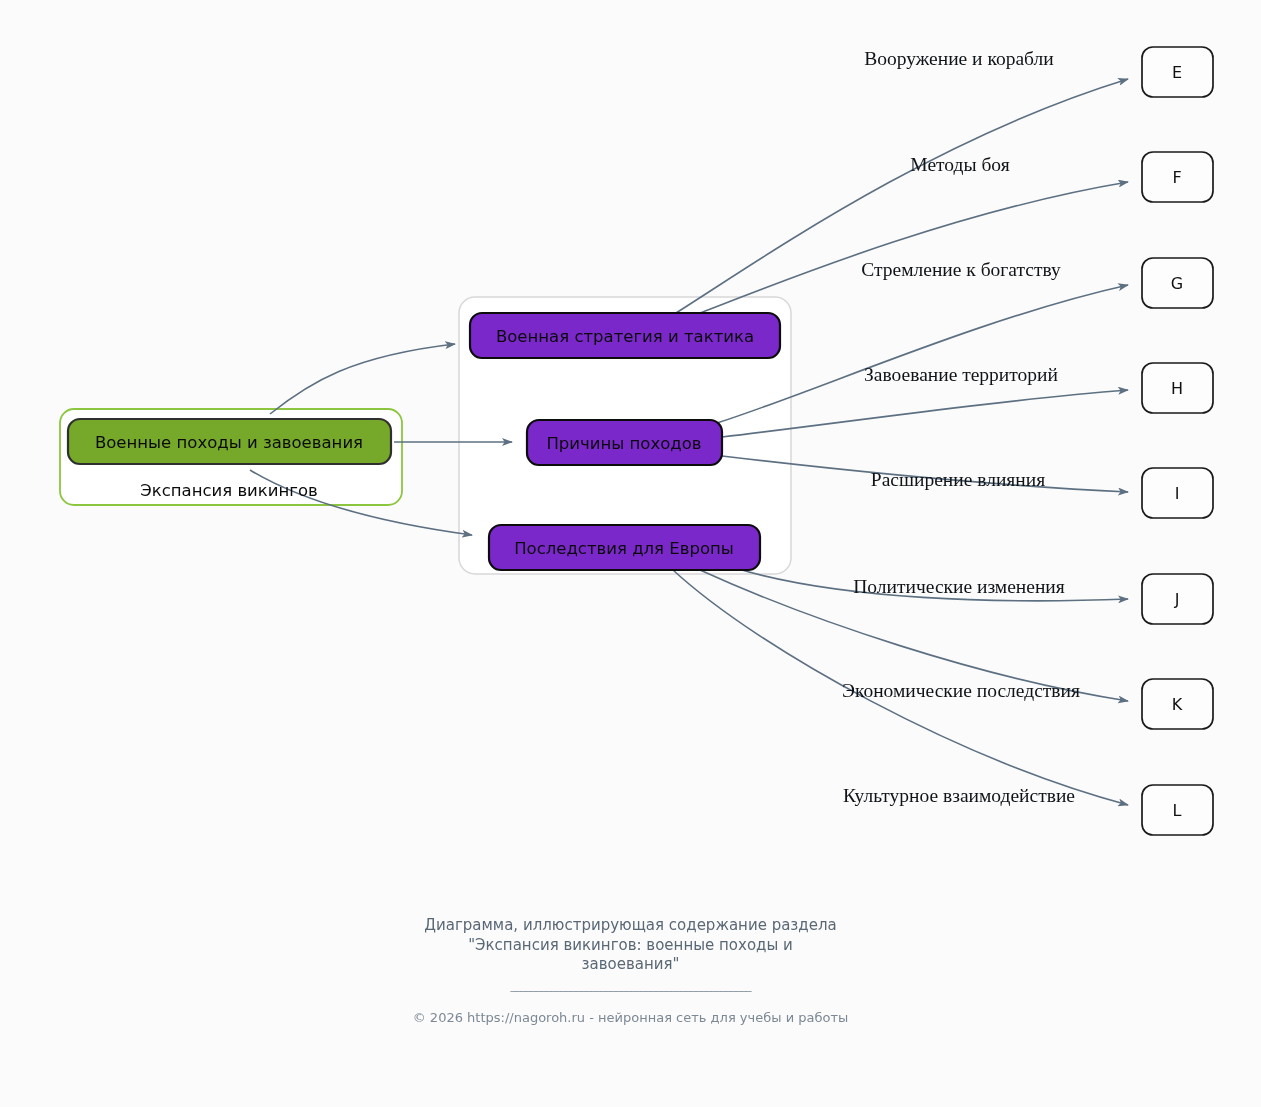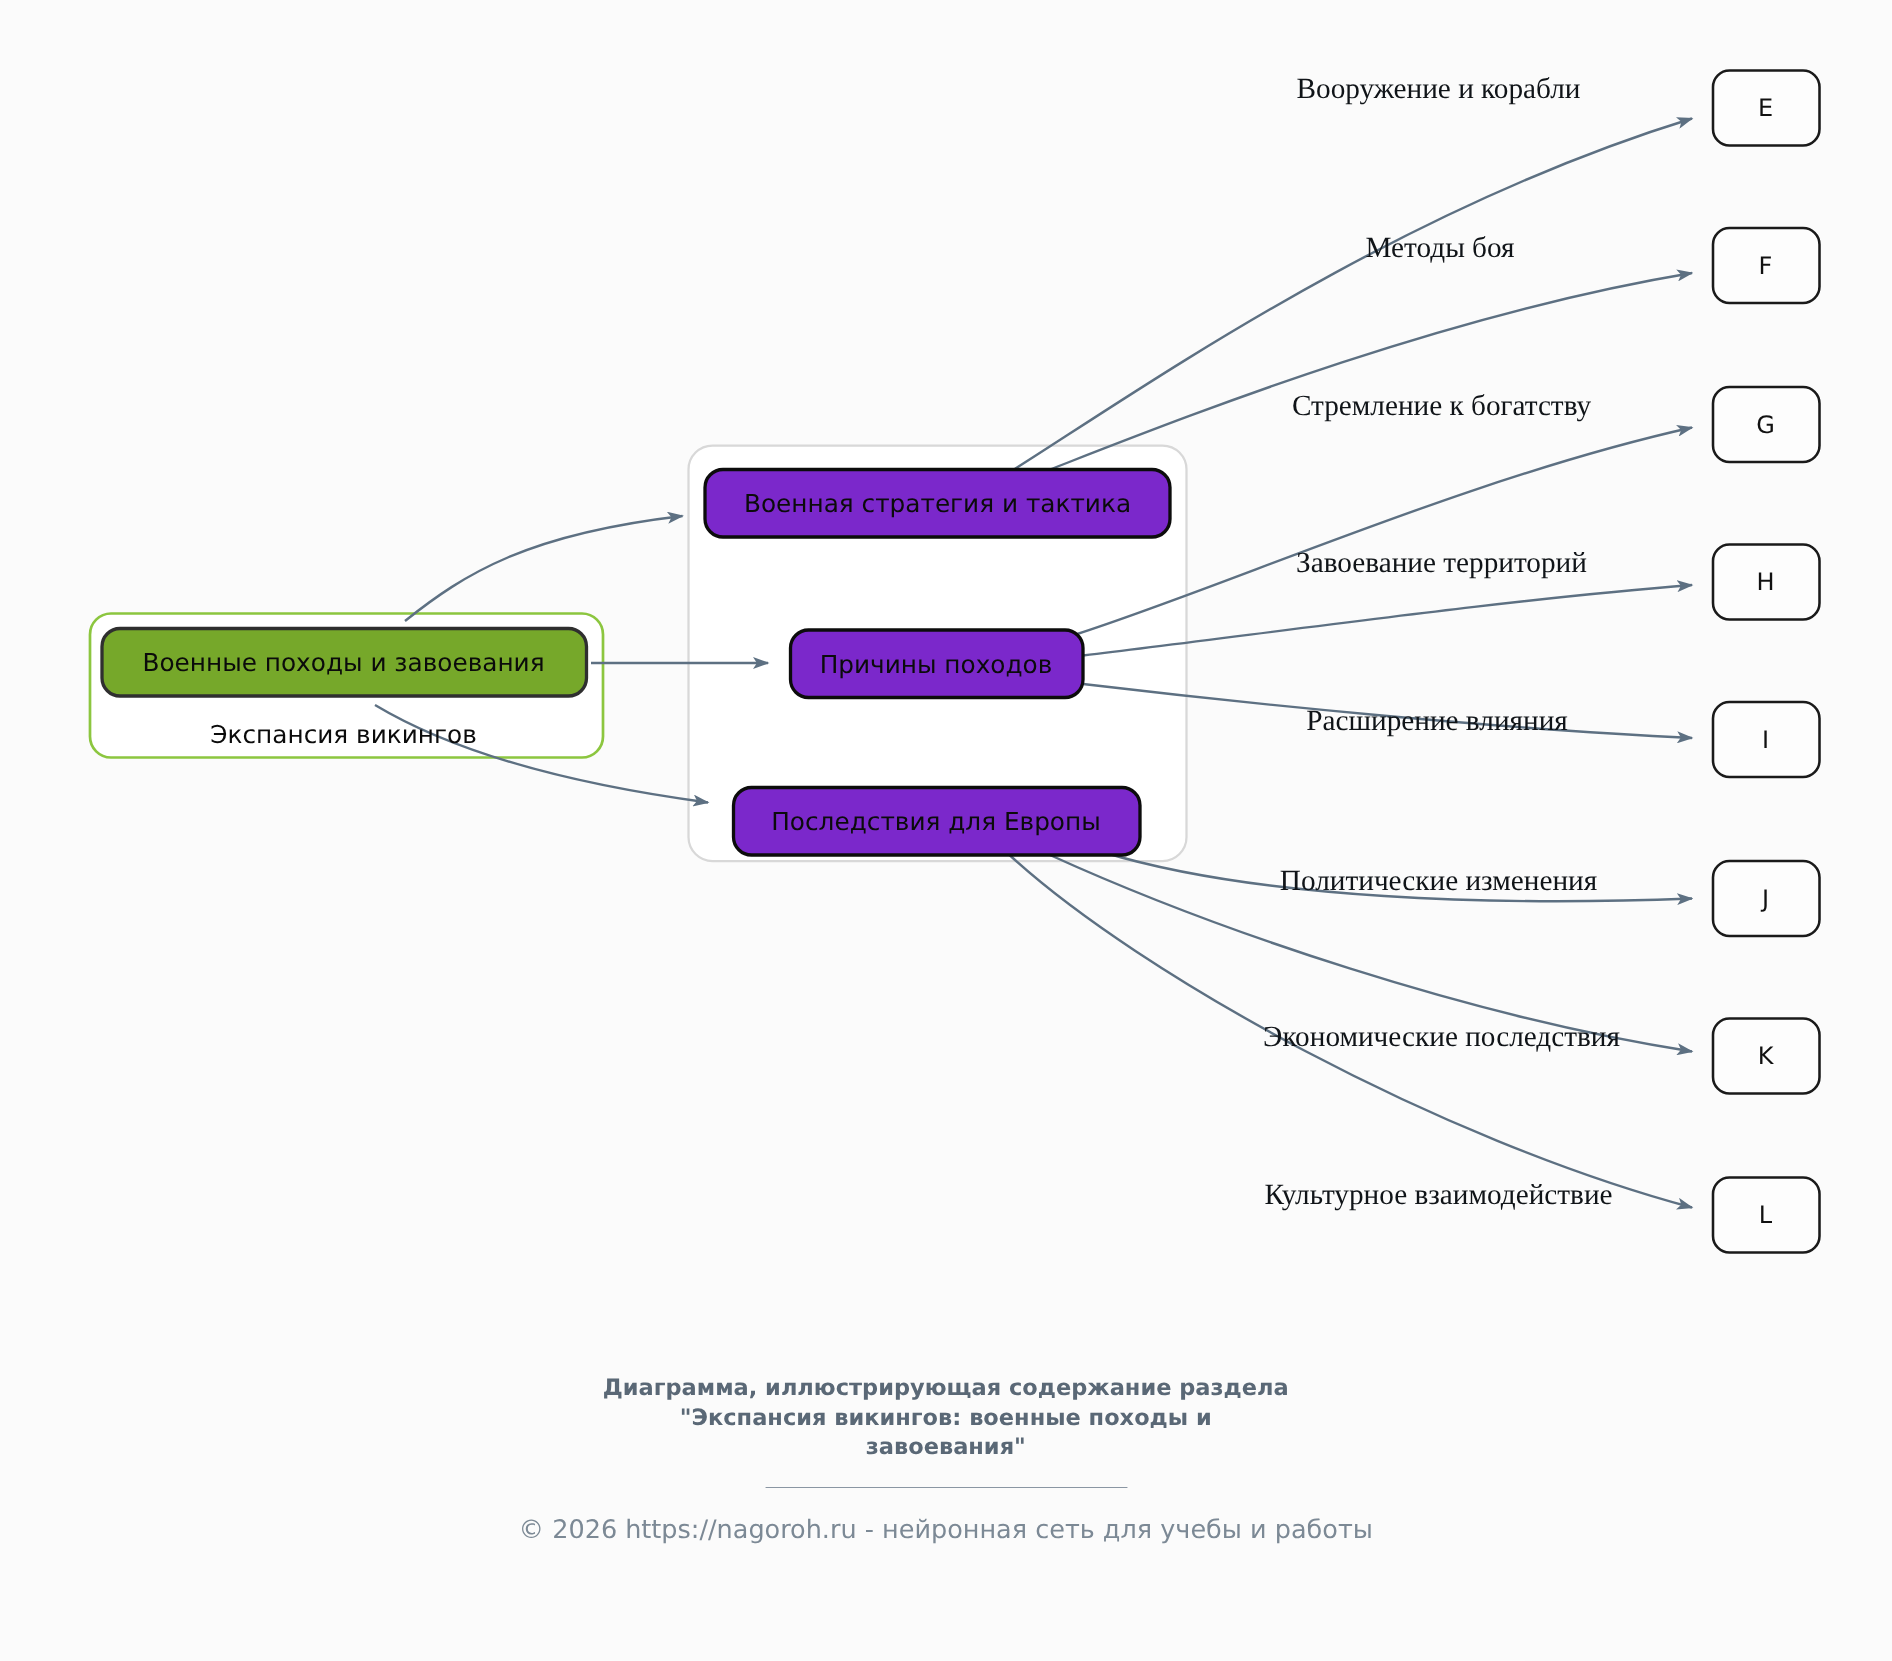--- a/index.html
+++ b/index.html
@@ -90,42 +90,42 @@
     left: 0;
     width: 1261px;
     text-align: center;
   }
   #caption-block {
     top: 916px;
   }
   .caption-line {
     font-family: "DejaVu Sans", sans-serif;
     font-size: 15px;
-    font-weight: bold;
+    font-weight: normal;
     color: #5a6876;
     line-height: 19.5px;
     letter-spacing: 0px;
   }
   #divider-block {
     top: 978px;
   }
   .divider-line {
     font-family: "DejaVu Sans", sans-serif;
     font-size: 12px;
     color: #8a96a3;
     letter-spacing: -1px;
     white-space: nowrap;
     overflow: hidden;
   }
   #copyright-block {
     top: 1010px;
   }
   .copyright-line {
     font-family: "DejaVu Sans", sans-serif;
-    font-size: 17px;
+    font-size: 13px;
     color: #7c8995;
   }
 </style>
 </head>
 <body>
 
 <div id="diagram-root">
 
   <svg id="graph-canvas" viewBox="0 0 1261 1107">
     <defs>

